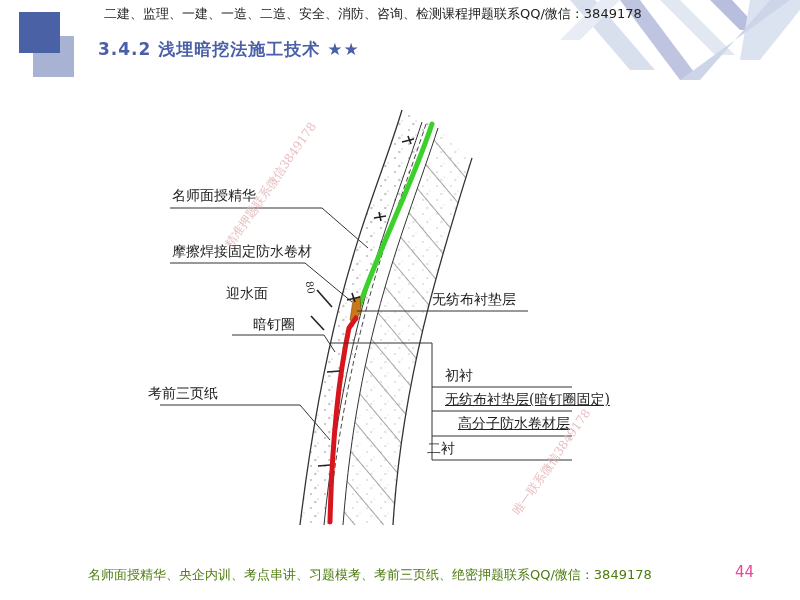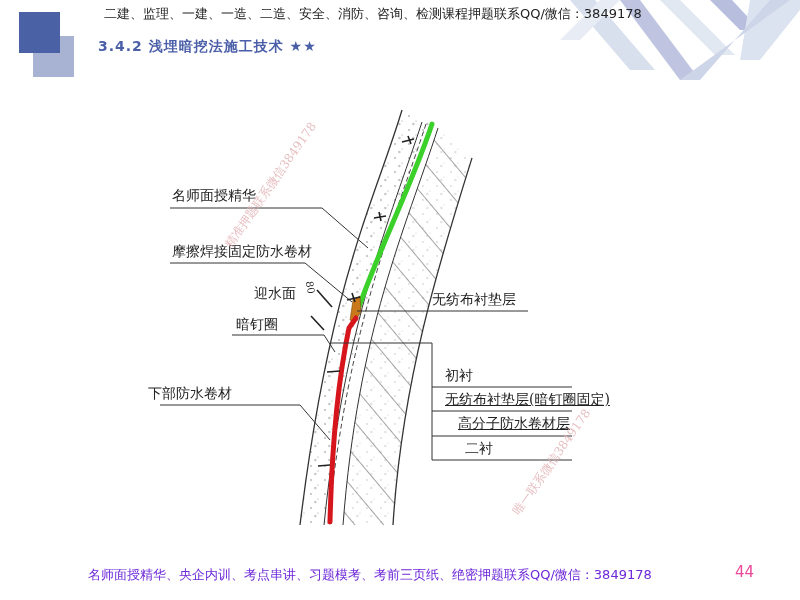--- a/index.html
+++ b/index.html
@@ -2,25 +2,25 @@
 <html><head>
 <meta charset="utf-8">
 <style>
   html, body { margin:0; padding:0; }
   body { width:800px; height:600px; position:relative; overflow:hidden; background:#ffffff; font-family:"DejaVu Sans","Liberation Sans",sans-serif; }
   .sq1 { position:absolute; left:19px; top:12px; width:41px; height:41px; background:#4a62a5; }
   .sq2 { position:absolute; left:33px; top:36px; width:41px; height:41px; background:#a8b2d3; }
   .sq1 { z-index:2; }
   .deco { position:absolute; right:0; top:0; width:240px; height:85px; }
   .top-ad { position:absolute; left:104px; top:5px; font-size:13px; color:#222; letter-spacing:0px; white-space:nowrap; }
-  .title { position:absolute; left:98px; top:38px; font-size:14px; font-weight:bold; color:#4a5fa8; white-space:nowrap; letter-spacing:1px; }
+  .title { position:absolute; left:98px; top:38px; font-size:17px; font-weight:bold; color:#4a5fa8; white-space:nowrap; letter-spacing:1px; }
   .diagram { position:absolute; left:0; top:0; width:800px; height:600px; }
   .lbl { position:absolute; font-family:"DejaVu Serif","Liberation Serif",serif; font-size:14px; color:#222; white-space:nowrap; }
   .wm { position:absolute; font-family:"DejaVu Serif","Liberation Serif",serif; font-size:12px; color:#e3b3b6; white-space:nowrap; transform-origin:left center; opacity:0.85; }
-  .footer { position:absolute; left:88px; top:566px; font-size:13px; color:#6d28d9; white-space:nowrap; }
+  .footer { position:absolute; left:88px; top:566px; font-size:13px; color:#4d7c0f; white-space:nowrap; }
   .pagenum { position:absolute; left:735px; top:563px; font-size:15px; color:#ec4899; }
 </style>
 </head>
 <body>
 
 <div class="sq2"></div>
 <div class="sq1"></div>
 
 <svg class="deco" viewBox="0 0 240 85">
   <g opacity="0.55">
@@ -95,28 +95,28 @@
     <polyline points="330,343 432,343 432,460"></polyline>
     <line x1="432" y1="387" x2="572" y2="387"></line>
     <line x1="432" y1="411" x2="572" y2="411"></line>
     <line x1="432" y1="436" x2="572" y2="436"></line>
     <line x1="432" y1="460" x2="572" y2="460"></line>
   </g>
 </svg>
 
 <div class="lbl" style="left:172px;top:187px;">名师面授精华</div>
 <div class="lbl" style="left:172px;top:243px;text-align:right;">摩擦焊接固定防水卷材</div>
-<div class="lbl" style="left:226px;top:285px;margin-left:28px;">迎水面</div>
+<div class="lbl" style="left:226px;top:285px;">迎水面</div>
 <div class="lbl" style="left:304px;top:282px;font-size:10px;transform:rotate(80deg);">80</div>
-<div class="lbl" style="left:236px;top:316px;">暗钉圈</div>
-<div class="lbl" style="left:148px;top:385px;">下部防水卷材</div>
+<div class="lbl" style="left:253px;top:316px;">暗钉圈</div>
+<div class="lbl" style="left:148px;top:385px;">考前三页纸</div>
 <div class="lbl" style="left:432px;top:291px;">无纺布衬垫层</div>
 
 <div class="lbl" style="left:445px;top:367px;">初衬</div>
 <div class="lbl" style="left:445px;top:391px;text-decoration:underline;">无纺布衬垫层(暗钉圈固定)</div>
 <div class="lbl" style="left:458px;top:415px;text-decoration:underline;">高分子防水卷材层</div>
-<div class="lbl" style="left:465px;top:440px;">二衬</div>
+<div class="lbl" style="left:427px;top:440px;">二衬</div>
 
 <div class="wm" style="left:228px;top:238px;transform:rotate(-55deg);">精准押题联系微信3849178</div>
 <div class="wm" style="left:516px;top:505px;transform:rotate(-55deg);">唯一联系微信3849178</div>
 
 <div class="footer">名师面授精华、央企内训、考点串讲、习题模考、考前三页纸、绝密押题联系QQ/微信：3849178</div>
 <div class="pagenum">44</div>
 
 </body></html>

